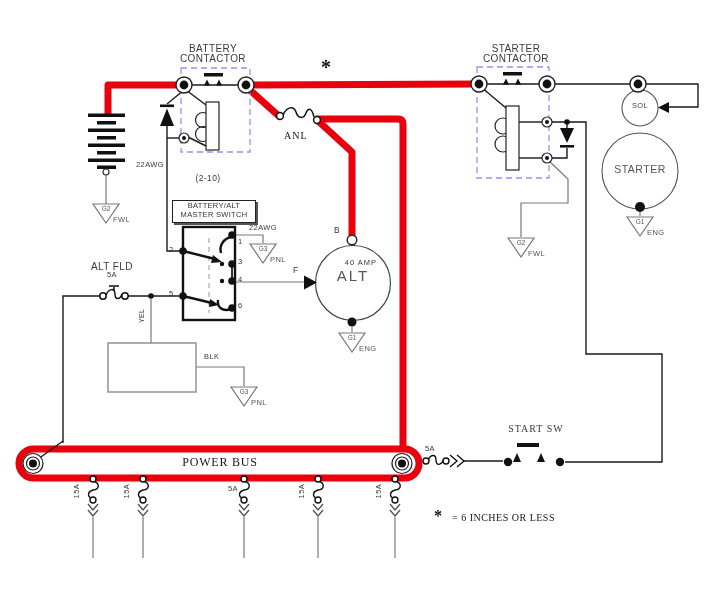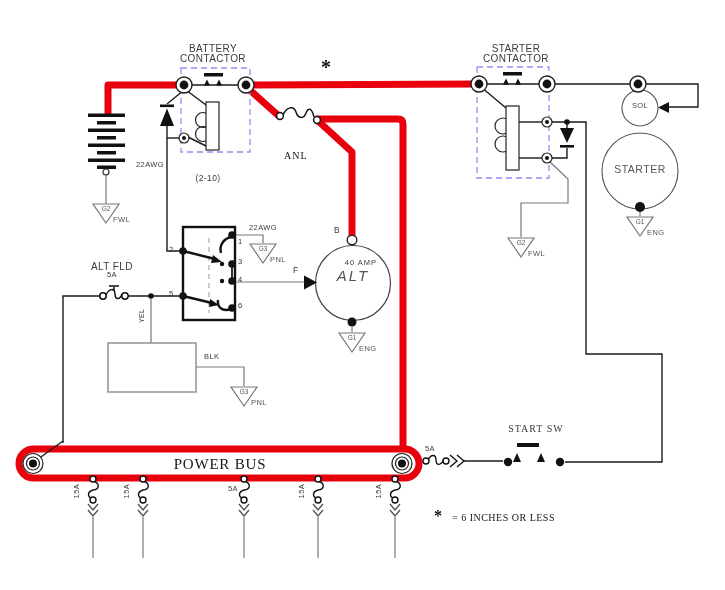--- a/index.html
+++ b/index.html
@@ -269,41 +269,45 @@
       <path d="M390,504 L395,510 L400,504 M390,510 L395,516 L400,510" stroke="#555"></path>
         </g>
   </g>
 </svg>
 
 <div class="lbl ctr" style="left:175px;top:43px;width:76px;">BATTERY</div>
 <div class="lbl ctr" style="left:175px;top:53px;width:76px;">CONTACTOR</div>
 <div class="lbl ctr" style="left:478px;top:43px;width:76px;">STARTER</div>
 <div class="lbl ctr" style="left:478px;top:53px;width:76px;">CONTACTOR</div>
 <div class="star" style="position:absolute;left:321px;top:56px;font-size:20px;">*</div>
-<div class="lbl serif" style="left:284px;top:130px;font-size:10px;letter-spacing:1px;margin-top:20px;">ANL</div>
+<div class="lbl serif" style="left:284px;top:130px;font-size:10px;letter-spacing:1px;">ANL</div>
 <div class="lbl rgt bgw" style="left:128px;top:161px;width:36px;font-size:7.5px;">22AWG</div>
 <div class="lbl ctr" style="left:183px;top:174px;width:50px;font-size:8.5px;">(2-10)</div>
+<div class="mswbox">
+  <div>BATTERY/ALT</div>
+  <div>MASTER SWITCH</div>
+</div>
 <div class="lbl pin" style="left:238px;top:238px;">1</div>
 <div class="lbl pin" style="left:169px;top:246px;">2</div>
 <div class="lbl pin" style="left:238px;top:258px;">3</div>
 <div class="lbl pin" style="left:238px;top:276px;">4</div>
 <div class="lbl pin" style="left:169px;top:290px;">5</div>
 <div class="lbl pin" style="left:238px;top:302px;">6</div>
 <div class="lbl" style="left:249px;top:224px;font-size:7.5px;">22AWG</div>
 <div class="lbl ctr" style="left:88px;top:261px;width:48px;font-size:10px;">ALT FLD</div>
 <div class="lbl ctr" style="left:88px;top:271px;width:48px;font-size:7.5px;">5A</div>
 <div class="lbl ctr vlabel bgw" style="left:130px;top:312px;width:24px;font-size:7px;">YEL</div>
 <div class="lbl" style="left:204px;top:353px;font-size:7.5px;">BLK</div>
 <div class="lbl" style="left:334px;top:226px;font-size:8.5px;">B</div>
 <div class="lbl" style="left:293px;top:266px;font-size:8.5px;">F</div>
 <div class="lbl ctr" style="left:323px;top:259px;width:60px;font-size:7.5px;letter-spacing:1px;padding-left:8px;">40 AMP</div>
-<div class="lbl ctr" style="left:323px;top:268px;width:60px;font-size:15px;letter-spacing:2px;color:#555;font-style:italic;">ALT</div>
+<div class="lbl ctr" style="left:323px;top:268px;width:60px;font-size:15px;letter-spacing:2px;color:#555;">ALT</div>
 <div class="lbl ctr" style="left:622px;top:102px;width:36px;font-size:7.5px;color:#444;">SOL</div>
 <div class="lbl ctr" style="left:601px;top:164px;width:78px;font-size:10.5px;letter-spacing:.5px;color:#555;">STARTER</div>
-<div class="lbl ctr serif" style="left:70px;top:456px;width:300px;font-size:15px;letter-spacing:.8px;">POWER BUS</div>
+<div class="lbl ctr serif" style="left:70px;top:456px;width:300px;font-size:12px;letter-spacing:.8px;">POWER BUS</div>
 <div class="lbl ctr" style="left:504px;top:423px;width:64px;letter-spacing:1px;font-family:Liberation Serif, serif;">START SW</div>
 <div class="lbl ctr" style="left:419px;top:445px;width:22px;font-size:7.5px;">5A</div>
 <div class="star" style="position:absolute;left:434px;top:507px;font-size:16px;">*</div>
 <div class="lbl serif" style="left:452px;top:512px;font-size:10px;letter-spacing:.5px;">= 6 INCHES OR LESS</div>
 
 <div class="lbl gid" style="left:96px;top:205px;">G2</div>
 <div class="lbl gsys" style="left:113px;top:216px;">FWL</div>
 <div class="lbl gid" style="left:253px;top:245px;">G3</div>
 <div class="lbl gsys" style="left:270px;top:256px;">PNL</div>
 <div class="lbl gid" style="left:234px;top:388px;">G3</div>

